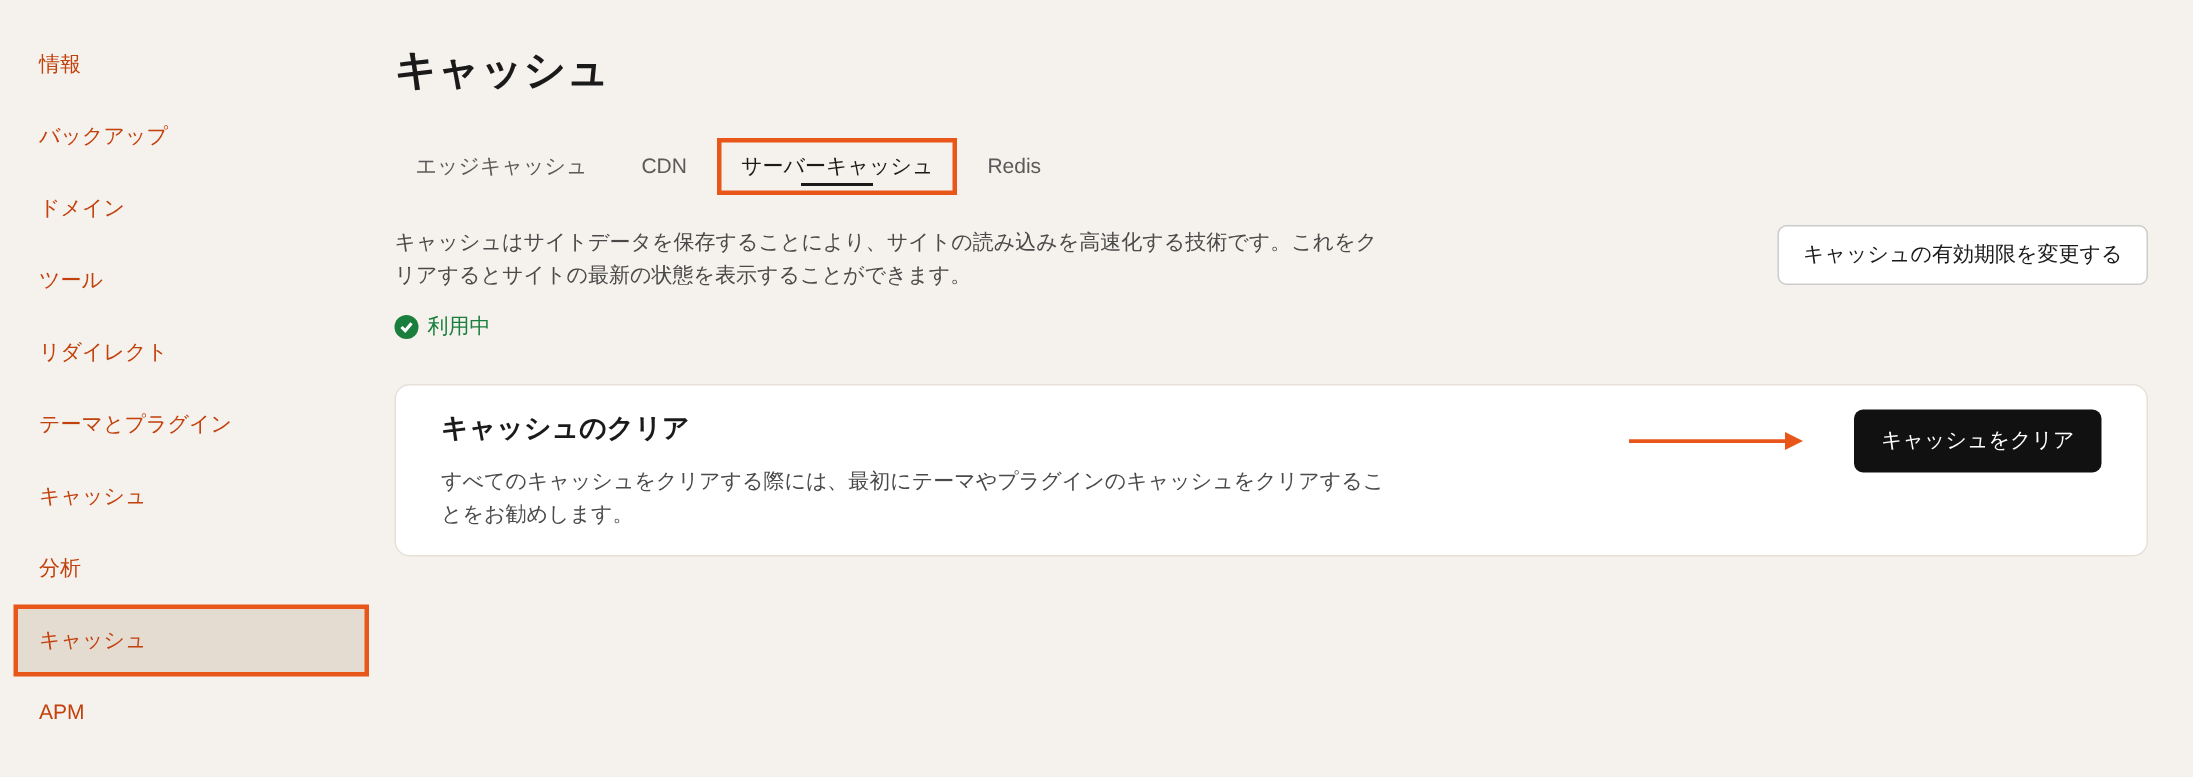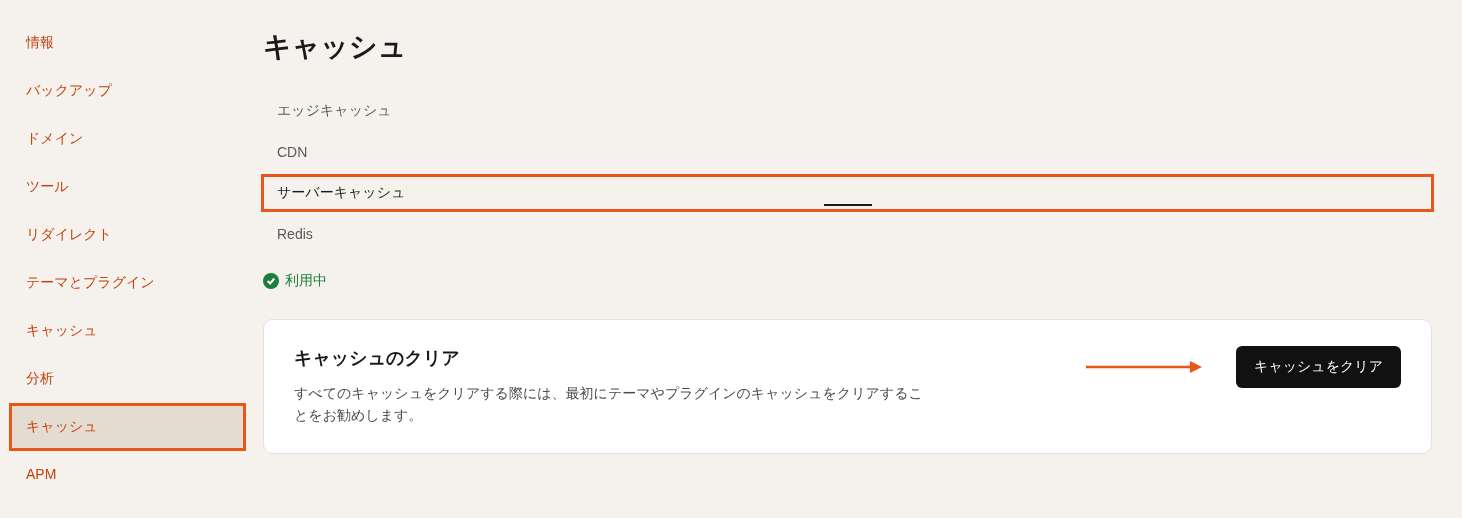--- a/index.html
+++ b/index.html
@@ -39,21 +39,20 @@
     .page-title {
       font-size: 28px;
       font-weight: 600;
       color: #1a1a1a;
       margin-bottom: 28px;
     }
     .tabs {
       display: flex;
       gap: 8px;
       margin-bottom: 22px;
-      flex-direction: column;
     }
     .tab {
       padding: 8px 14px;
       font-size: 14px;
       color: #5a5a5a;
       cursor: pointer;
       position: relative;
     }
     .tab.active {
       color: #1a1a1a;
@@ -115,21 +114,21 @@
       fill: none;
     }
     .status-text {
       color: #1a7f3c;
       font-size: 14px;
     }
     .card {
       background: #fff;
       border: 1px solid #e6e0d8;
       border-radius: 10px;
-      padding: 26px 30px;
+      padding: 16px 30px;
       display: flex;
       justify-content: space-between;
       align-items: flex-start;
     }
     .card-left {
       max-width: 640px;
     }
     .card-title {
       font-size: 18px;
       font-weight: 600;
@@ -184,20 +183,24 @@
 <main class="main">
   <h1 class="page-title">キャッシュ</h1>
 
   <div class="tabs">
     <div class="tab">エッジキャッシュ</div>
     <div class="tab">CDN</div>
     <div class="tab active">サーバーキャッシュ</div>
     <div class="tab">Redis</div>
   </div>
 
+  <div class="header-row">
+    <p class="description">キャッシュはサイトデータを保存することにより、サイトの読み込みを高速化する技術です。これをクリアするとサイトの最新の状態を表示することができます。</p>
+    <button class="btn-outline">キャッシュの有効期限を変更する</button>
+  </div>
 
   <div class="status">
     <span class="status-icon">
       <svg viewBox="0 0 12 12">
           <polyline points="2,6 5,9 10,3"></polyline>
         </svg>
     </span>
     <span class="status-text">利用中</span>
   </div>
 

